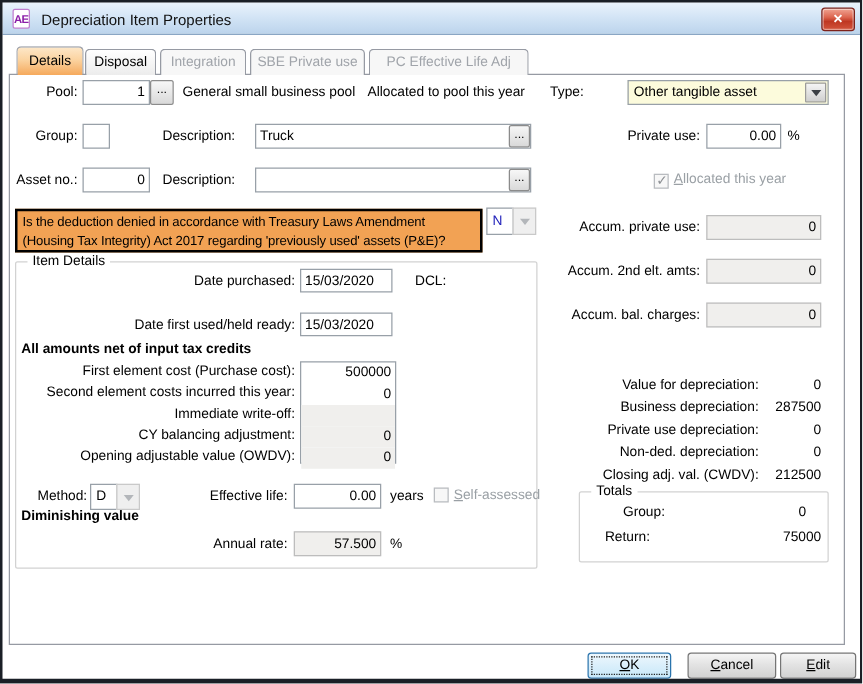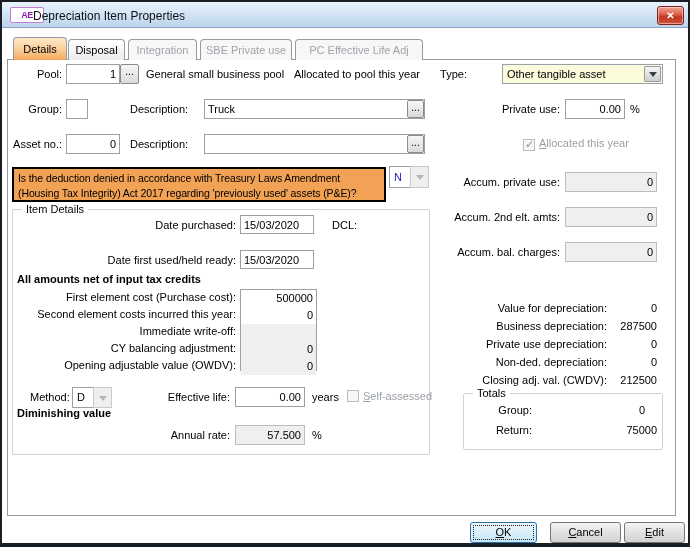--- a/index.html
+++ b/index.html
@@ -4,21 +4,21 @@
 <style>
   * { margin:0; padding:0; box-sizing:border-box; }
   html,body { font-family:"Liberation Sans",sans-serif; font-size:11px; color:#000; background:#fff; }
   .dialog { position:relative; width:690px; height:547px; background:#fff; overflow:hidden; }
   .dialog::before { content:""; position:absolute; inset:0; border:2px solid #1a1f26; border-bottom:4px solid #1a1f26; pointer-events:none; z-index:60; }
 
   
   .titlebar { position:absolute; left:2px; top:2px; width:686px; height:26px;
     background:linear-gradient(180deg,#eaf3fc 0%,#d4e5f6 45%,#bcd4ec 100%);
     border-bottom:1px solid #8aa6c4; }
-  .ae-icon { position:absolute; left:8px; top:5px; width:34px; height:16px; background:#fff;
+  .ae-icon { position:absolute; left:8px; top:5px; width:14px; height:16px; background:#fff;
     border:1px solid #c07fd0; border-radius:2px; text-align:center; line-height:14px;
     font-size:9px; font-weight:bold; color:#8b1fa8; letter-spacing:-0.5px; }
   .win-title { position:absolute; left:31px; top:7px; font-size:12px; color:#111; white-space:nowrap; }
   .close-btn { position:absolute; left:655px; top:4px; width:27px; height:19px; border-radius:3px;
     border:1px solid #7e221a; background:linear-gradient(180deg,#f0a493 0%,#dd6650 40%,#bf3722 60%,#d2543c 100%);
     color:#fff; font-weight:bold; font-size:10px; text-align:center; line-height:17px;
     box-shadow:inset 0 0 0 1px rgba(255,255,255,.45); cursor:pointer; }
 
   
   .tab { position:absolute; top:39px; height:21px; border:1px solid #969aa3; border-bottom:none;
@@ -192,21 +192,21 @@
   <div class="lbl-r" style="left:560px;width:97px;top:338px;">0</div>
   <div class="lbl-r" style="left:440px;width:167px;top:356px;">Non-ded. depreciation:</div>
   <div class="lbl-r" style="left:560px;width:97px;top:356px;">0</div>
   <div class="lbl-r" style="left:440px;width:167px;top:374px;">Closing adj. val. (CWDV):</div>
   <div class="lbl-r" style="left:560px;width:97px;top:374px;">212500</div>
 
   <div class="grp" style="left:463px;top:393px;width:200px;height:57px;"></div>
   <div class="grp-legend" style="left:473px;top:387px;">Totals</div>
   <div class="lbl-r" style="left:470px;width:62px;top:404px;">Group:</div>
   <div class="lbl-r" style="left:560px;width:85px;top:404px;">0</div>
-  <div class="lbl-r" style="left:470px;width:62px;top:424px;">Return:</div>
+  <div class="lbl-r" style="left:458px;width:62px;top:424px;">Return:</div>
   <div class="lbl-r" style="left:572px;width:85px;top:424px;">75000</div>
 
   <div class="btn focused" style="left:470px;top:522px;width:67px;">
     <span class="ul">OK</span>
   </div>
   <div class="btn" style="left:550px;top:522px;width:71px;">
     <span class="ul">Cancel</span>
   </div>
   <div class="btn" style="left:624px;top:522px;width:61px;">
     <span class="ul">Edit</span>

